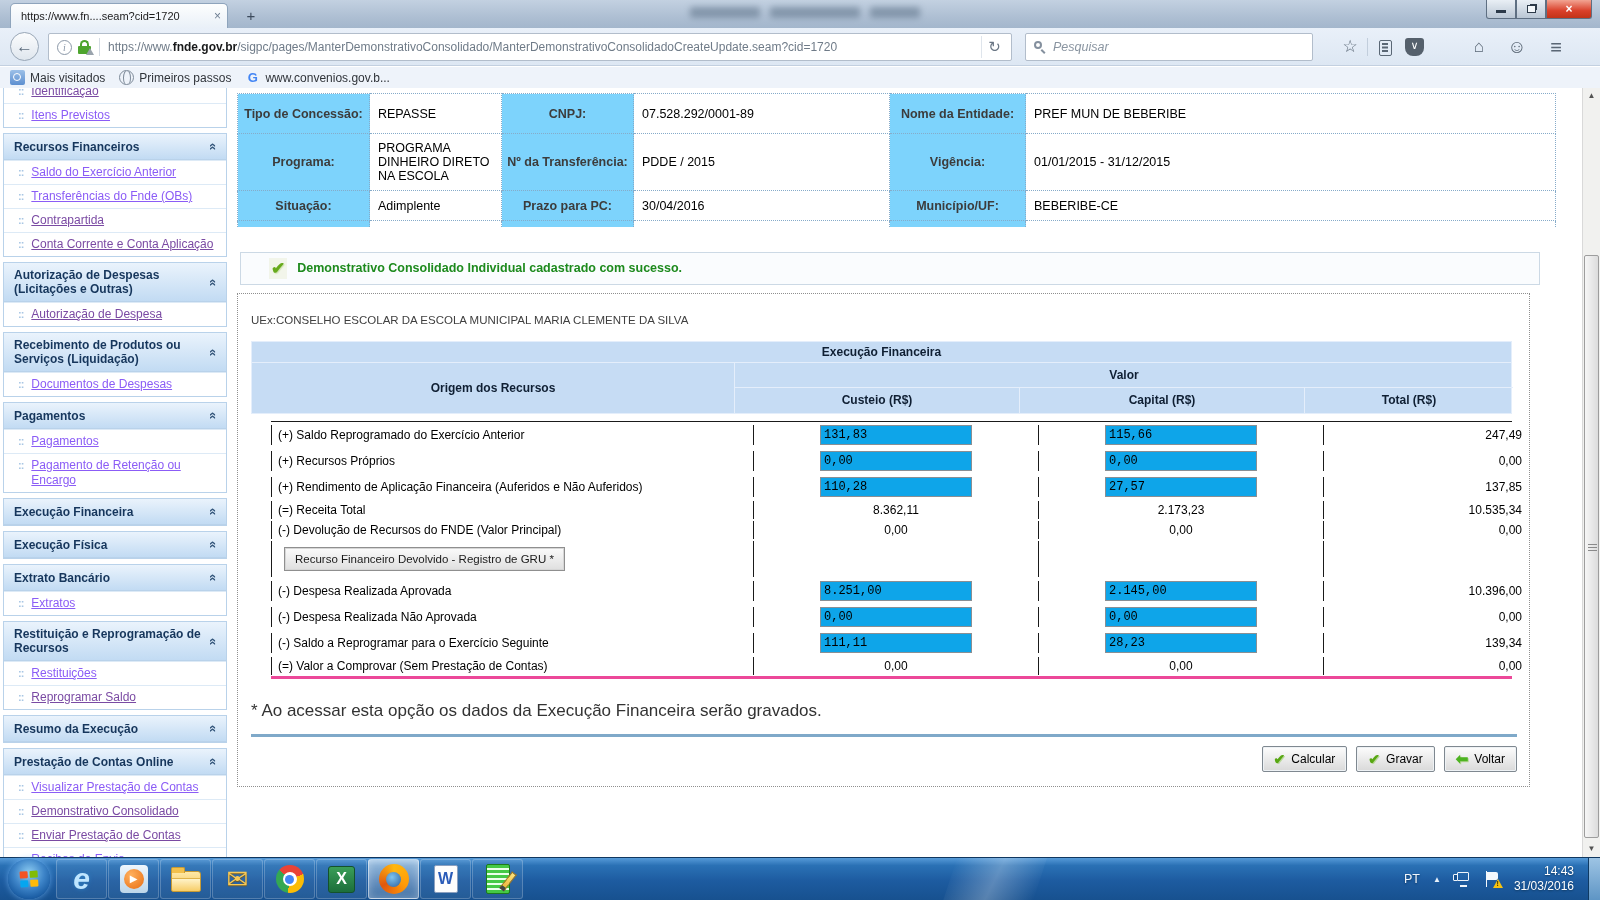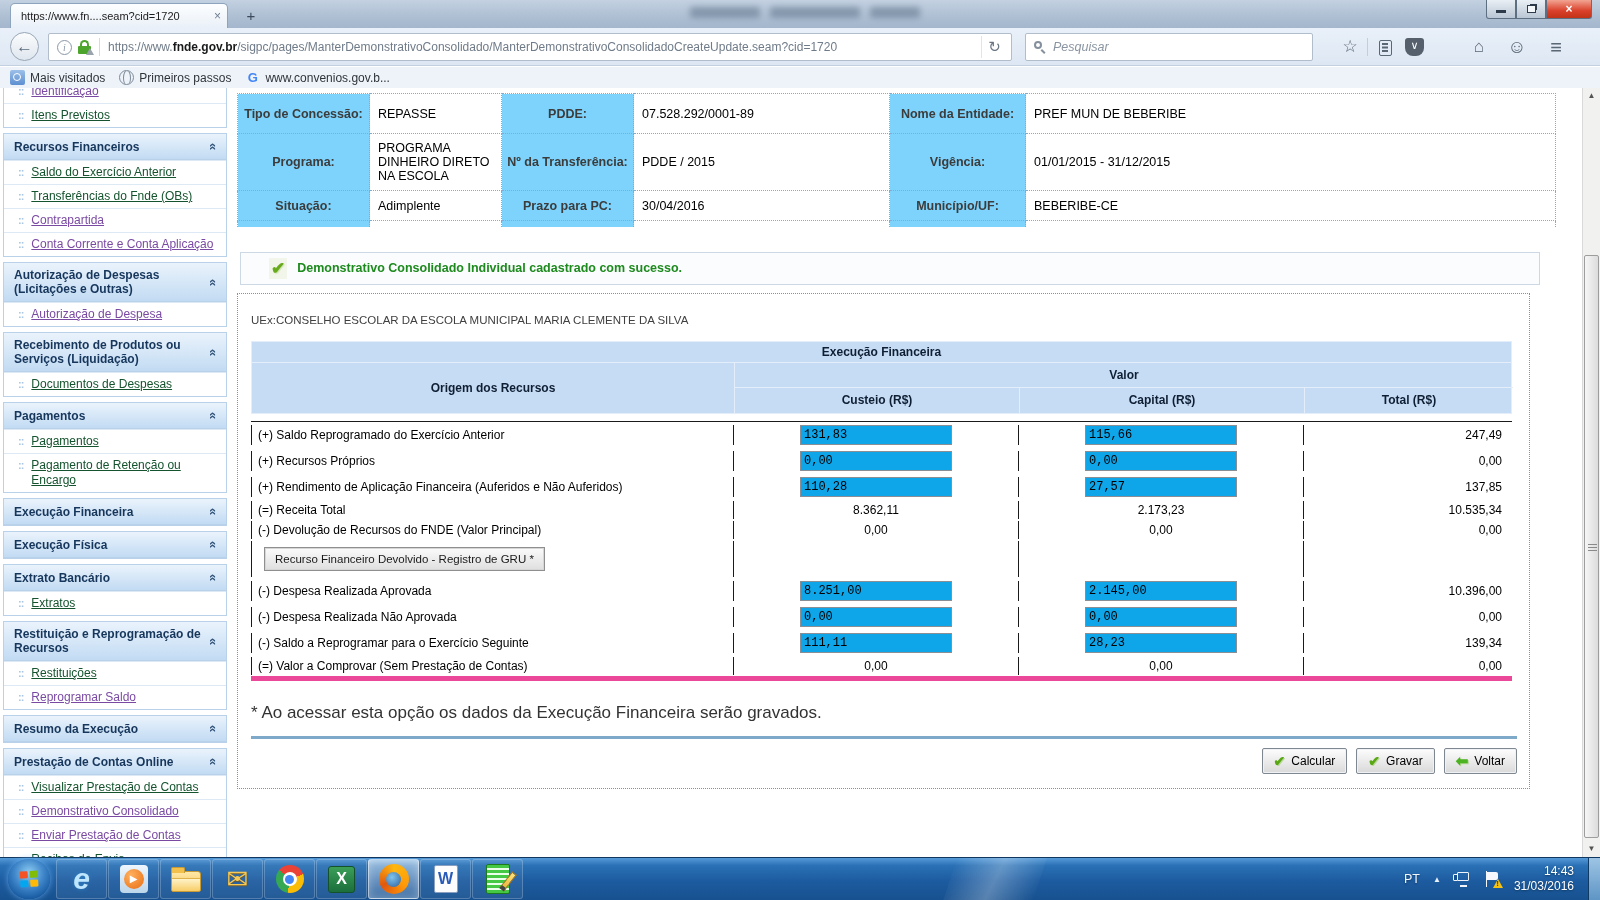--- a/index.html
+++ b/index.html
@@ -84,21 +84,21 @@
   .sidebar { width:232px; flex:none; padding:0 5px 0 3px; overflow:hidden; }
   .sb-group { border:1px solid #b9d2ea; margin-top:5px; background:#fff; }
   .sb-group:first-child { margin-top:-9px; }
   .sb-header { background:linear-gradient(180deg,#eaf3fc,#c2dbf3); border-bottom:1px solid #b9d2ea;
     padding:5px 6px 5px 10px; display:flex; align-items:center; }
   .sb-header-label { flex:1; font-size:12px; font-weight:bold; color:#16365c; line-height:14px; }
   .sb-chevron { color:#33557a; font-size:13px; font-weight:bold; transform:rotate(90deg); width:14px; text-align:center; flex:none; }
   .sb-item { display:flex; align-items:flex-start; padding:4px 4px 4px 14px; border-top:1px solid #dcea f5; border-top:1px solid #ddeaf6; }
   .sb-item:first-child { border-top:none; }
   .sb-bullet { color:#a8c6e4; font-size:11px; font-weight:bold; letter-spacing:-1px; margin:1px 8px 0 0; flex:none; }
-  .sb-link { font-size:12px; line-height:15px; color:#14532d; text-decoration:underline; cursor:pointer; }
+  .sb-link { font-size:12px; line-height:15px; color:#8b5cf6; text-decoration:underline; cursor:pointer; }
   .sb-link.visited { color:#7a4aa3; }
 
   
   .main { flex:1; padding:5px 0 0 5px; overflow:hidden; position:relative; }
 
   
   .info-table { border-collapse:collapse; table-layout:fixed; width:1318px; }
   .info-table td { border:1px dotted #86abc9; font-size:12.5px; vertical-align:middle; }
   .info-table .it-label { background:#7dd3fc; font-weight:bold; color:#3c3c3c; text-align:center; padding:2px 4px; }
   .info-table .it-value { background:#fff; color:#000; padding:2px 8px; }
@@ -122,21 +122,21 @@
   
   .fin-table { margin-top:15px; width:1261px; }
   .fin-h1 { background:#c6dcf4; border:1px solid #e4eefb; height:22px; text-align:center;
     font-size:12px; font-weight:bold; color:#0f1f33; line-height:21px; }
   .fin-hgrid { display:grid; grid-template-columns:482px 285px 285px 209px; grid-template-rows:24px 26px;
     background:#c6dcf4; border:1px solid #e4eefb; border-top:none; }
   .fin-hcell { font-size:12px; font-weight:bold; color:#0f1f33; display:flex; align-items:center; justify-content:center;
     border-left:1px solid #e4eefb; border-top:1px solid #e4eefb; }
   .fin-horigem { grid-row:1/3; grid-column:1; border-left:none; border-top:none; }
   .fin-hvalor { grid-row:1; grid-column:2/5; border-top:none; }
-  .fin-body { margin-top:7px; border-top:1px solid #1a1a1a; border-bottom:5px solid #ec4899; }
+  .fin-body { margin-top:7px; border-top:1px solid #1a1a1a; border-bottom:3px solid #ec4899;margin-left:20px; }
   .fin-row { display:grid; grid-template-columns:482px 285px 285px 209px; align-items:center; }
   .fin-row .c { height:100%; display:flex; align-items:center; }
   .fin-row .c.lbl { border-left:1px solid #1a1a1a; font-size:12px; color:#000; padding-left:6px; }
   .fin-row .c.v1, .fin-row .c.v2, .fin-row .c.v3 { border-left:1px solid #1a1a1a; justify-content:center; font-size:12px; }
   .fin-row .c.v3 { justify-content:flex-end; padding-right:10px; }
   .fin-row.input-row { padding:3px 0; }
   .fin-row.text-row { padding:1px 0; min-height:20px; }
   .fin-input { width:152px; height:20px; border:1px solid #898f94; background:#0ea5e9; font-size:12px;
     padding:0 3px; font-family:Liberation Mono, monospace; }
   .gru-btn { margin:6px 0 6px 6px; height:24px; padding:0 10px; font-size:11.5px; color:#1a1a1a;
@@ -436,21 +436,21 @@
             <col style="width:132px">
             <col style="width:132px">
             <col style="width:256px">
             <col style="width:136px">
             <col style="width:530px">
           </colgroup>
         <tbody>
             <tr class="r1">
               <td class="it-label">Tipo de Concessão:</td>
               <td class="it-value">REPASSE</td>
-              <td class="it-label">PDDE:</td>
+              <td class="it-label">CNPJ:</td>
               <td class="it-value">07.528.292/0001-89</td>
               <td class="it-label">Nome da Entidade:</td>
               <td class="it-value">PREF MUN DE BEBERIBE</td>
             </tr>
             <tr class="r2">
               <td class="it-label">Programa:</td>
               <td class="it-value">PROGRAMA DINHEIRO DIRETO NA ESCOLA</td>
               <td class="it-label">Nº da Transferência:</td>
               <td class="it-value">PDDE / 2015</td>
               <td class="it-label">Vigência:</td>

